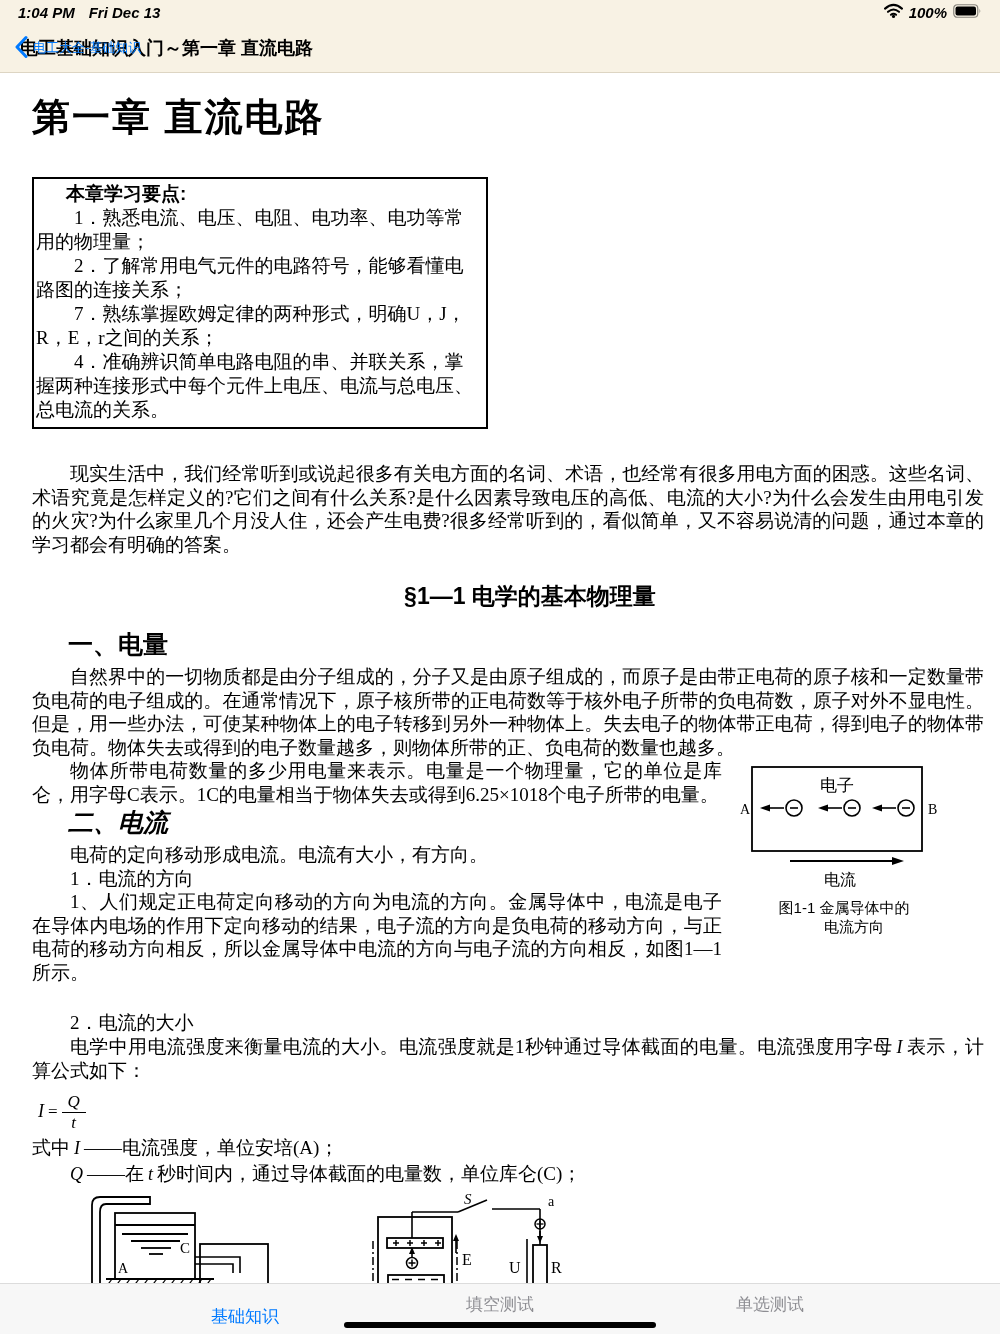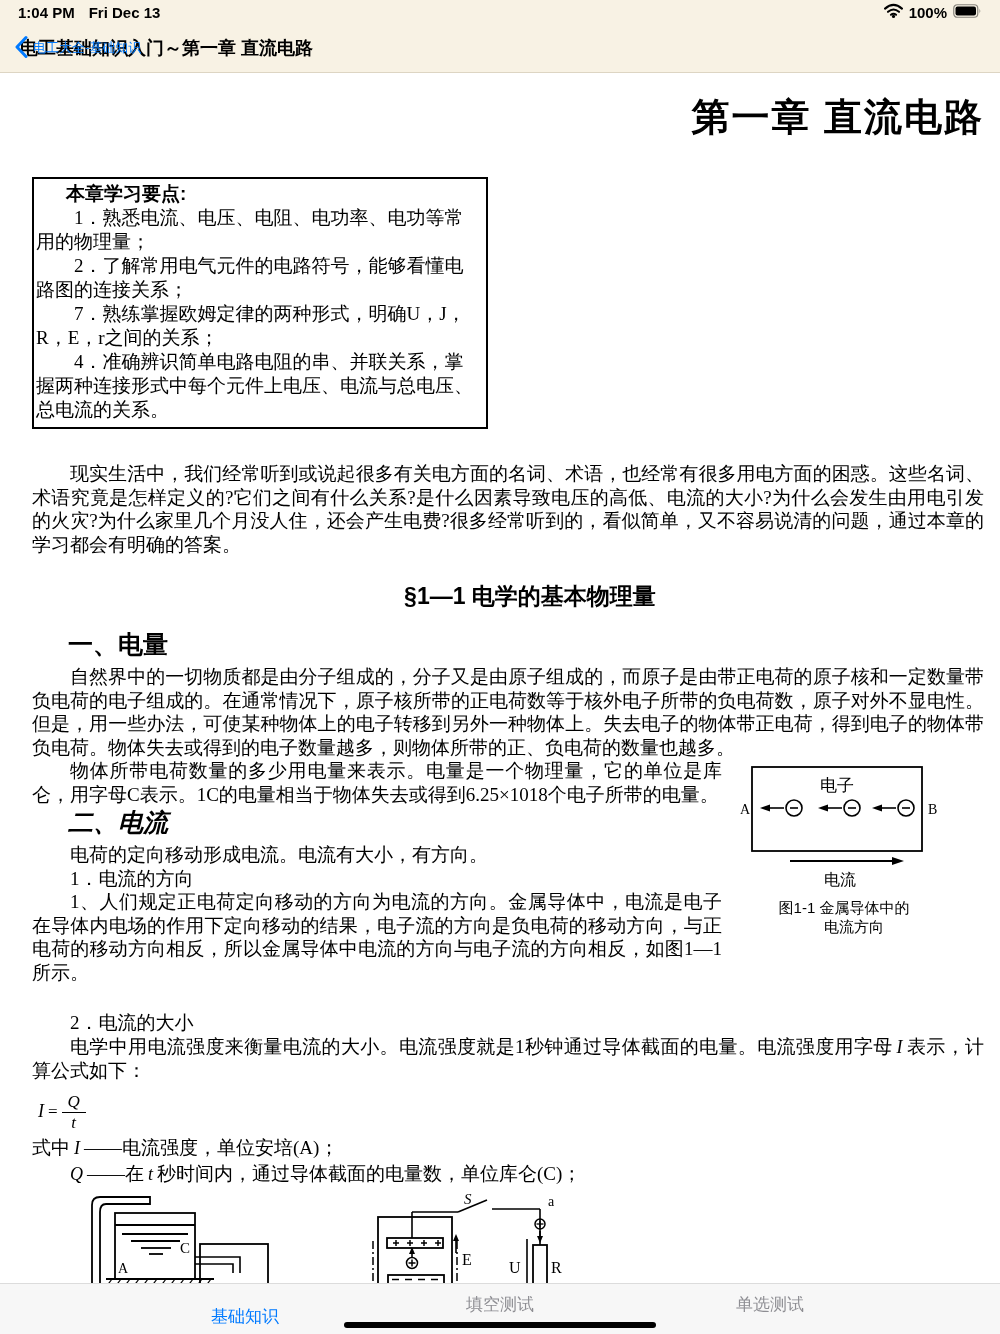--- a/index.html
+++ b/index.html
@@ -4,40 +4,40 @@
 <style>
   * { margin:0; padding:0; box-sizing:border-box; }
   html,body { width:1000px; height:1334px; }
   body { font-family:"Liberation Serif", serif; background:#fff; }
   .screen { position:relative; width:1000px; height:1334px; overflow:hidden; background:#fff; }
 
   
   .status-bar {
     position:absolute; top:0; left:0; width:100%; height:24px;
     background:#f8f2e4; display:flex; align-items:center; justify-content:space-between;
-    padding:0 18px; font-family:"Liberation Sans", sans-serif; font-size:15px; font-weight:600; color:#000;
+    padding:0 18px; font-family:"Liberation Sans", sans-serif; font-size:15px; font-weight:600; color:#000;font-style:italic;
   }
   .sb-left { display:flex; gap:14px; align-items:center; }
   .sb-right { display:flex; gap:6px; align-items:center; }
   .nav-bar {
     position:absolute; top:24px; left:0; width:100%; height:49px;
     background:#f8f2e4; border-bottom:1px solid #ddd5c3;
     display:flex; align-items:center; font-family:"Liberation Sans", sans-serif;
   }
   .back-btn { position:absolute; left:14px; display:flex; align-items:center; gap:5px;
     color:#007AFF; font-size:13px; cursor:pointer; }
   .nav-title { width:100%; font-size:18px; font-weight:700; color:#000;padding-left:20px; }
 
   
   .content {
     position:absolute; top:74px; left:0; width:1000px; height:1209px;
     background:#fff; overflow:hidden; padding:10px 16px 0 32px; color:#000;
   }
   .chapter-title { font-family:"Liberation Sans", sans-serif; font-size:38px; font-weight:700;
-    text-align:right; margin-top:8px; letter-spacing:2px; }
+    text-align:left; margin-top:8px; letter-spacing:2px; }
   .points-box { width:456px; border:2px solid #000; margin-top:34px; padding:3px 4px 5px 2px;
     font-size:19px; line-height:24px; }
   .points-box .box-heading { font-weight:700; padding-left:30px; font-family:"Liberation Sans", sans-serif; }
   .points-box .box-item { text-indent:2em; }
   .para { font-size:19px; line-height:23.5px; text-indent:2em; text-align:justify; }
   .intro { margin-top:33px; }
   .section-title { font-family:"Liberation Sans", sans-serif; font-size:23px; font-weight:700;
     text-align:center; margin-top:25px; padding-left:44px; }
   .sub-heading { font-family:"Liberation Sans", sans-serif; font-size:25px; font-weight:700;
     margin:16px 0 4px 36px; }

